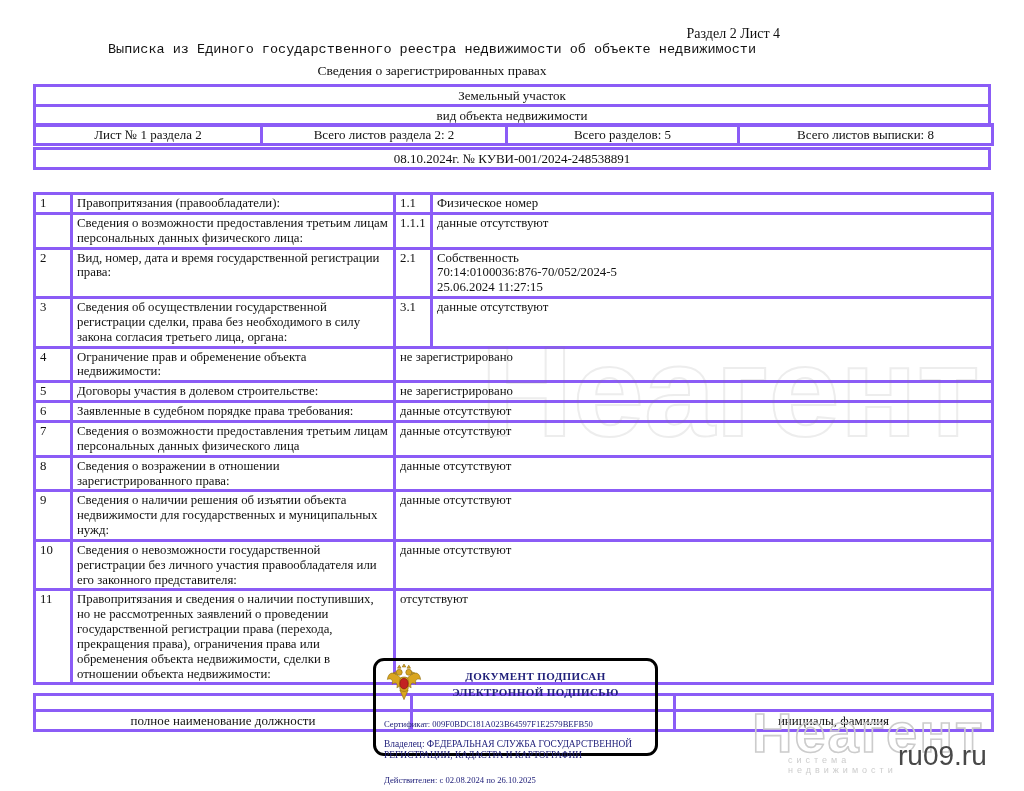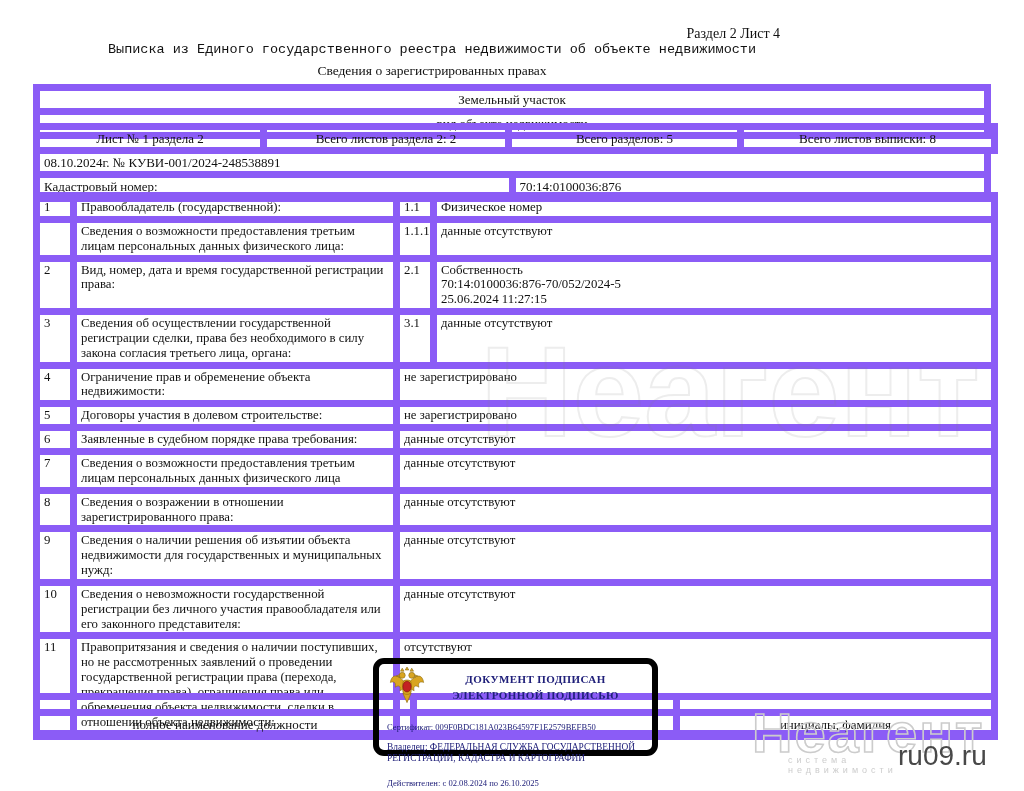--- a/index.html
+++ b/index.html
@@ -6,38 +6,38 @@
   html, body { width: 1024px; height: 791px; background: #ffffff; overflow: hidden; }
   body { font-family: "Liberation Serif", serif; color: #111; }
   .page { position: relative; width: 864px; height: 791px; background: #fff; }
 
   .hdr-right { position: absolute; top: 26px; right: 84px; font-size: 14px; }
   .title { position: absolute; top: 42px; left: 0; width: 100%; text-align: center; font-size: 13.5px; font-family: Liberation Mono, monospace; }
   .subtitle { position: absolute; top: 63px; left: 0; width: 100%; text-align: center; font-size: 13.5px; }
 
   table { border-collapse: collapse; table-layout: fixed; }
   .doc-table { position: absolute; left: 33px; width: 958px; border: 2px solid #141414; }
-  .doc-table td { border: 7px solid #8b5cf6; font-size: 13px; padding: 1px 4px; vertical-align: top; line-height: 1.16; margin-top: 12px; }
+  .doc-table td { border: 3px solid #8b5cf6; font-size: 13px; padding: 1px 4px; vertical-align: top; line-height: 1.16; margin-top: 12px; }
 
   .t-object { top: 84px; }
   .t-object td { text-align: center; }
   .t-sheet { top: 123px; }
   .t-sheet td { text-align: center; }
-  .t-docinfo { top: 147px; }
+  .t-docinfo { top: 147px; text-align: center; }
   .t-main { top: 192px; }
   .t-main td { font-size: 12.8px; }
   .c-val { white-space: pre-line; }
 
   .t-footer { top: 693px; }
   .t-footer td { text-align: center; font-size: 13px; }
   .t-footer .empty-row td { height: 16px; }
 
   
   .stamp { position: absolute; left: 373px; top: 658px; width: 285px; height: 98px;
-           border: 6px solid #000000; border-radius: 11px; color: #20207a;
+           border: 3px solid #000000; border-radius: 11px; color: #20207a;
            padding: 3px 8px 2px 8px; background: transparent; z-index: 5; }
   .stamp-head { display: flex; align-items: center; }
   .stamp-arms { width: 40px; flex: 0 0 40px; text-align: center; }
   .stamp-heading { flex: 1; text-align: center; font-weight: bold; font-size: 11px; line-height: 1.45; letter-spacing: 0.4px; }
   .stamp-line { font-size: 8.6px; line-height: 1.25; margin-top: 13px; }
   .stamp-owner { font-size: 9.4px; line-height: 1.25; margin-top: 9px; }
 
   
   .wm-mid { position: absolute; left: 430px; top: 318px; width: 600px; text-align: center;
             font-family: "Liberation Sans", sans-serif; font-weight: bold; font-size: 128px;
@@ -80,32 +80,28 @@
       <td style="width:254px">Всего листов выписки: 8</td>
     </tr>
   </tbody>
     </table>
 
   <table class="doc-table t-docinfo">
     <tbody>
         <tr>
       <td colspan="2">08.10.2024г. № КУВИ-001/2024-248538891</td>
     </tr>
-    <tr>
-      <td style="width:360px">Кадастровый номер:</td>
-      <td style="width:598px">70:14:0100036:876</td>
-    </tr>
   </tbody>
     </table>
 
   <table class="doc-table t-main">
     <tbody>
         <tr>
       <td style="width:37px">1</td>
-      <td style="width:323px">Правообладатель (государственной):</td>
+      <td style="width:323px">Правопритязания (правообладатели):</td>
       <td style="width:37px">1.1</td>
       <td style="width:561px" class="c-val">Физическое номер</td>
     </tr>
     <tr>
       <td></td>
       <td>Сведения о возможности предоставления третьим лицам персональных данных физического лица:</td>
       <td>1.1.1</td>
       <td class="c-val">данные отсутствуют</td>
     </tr>
     <tr>

